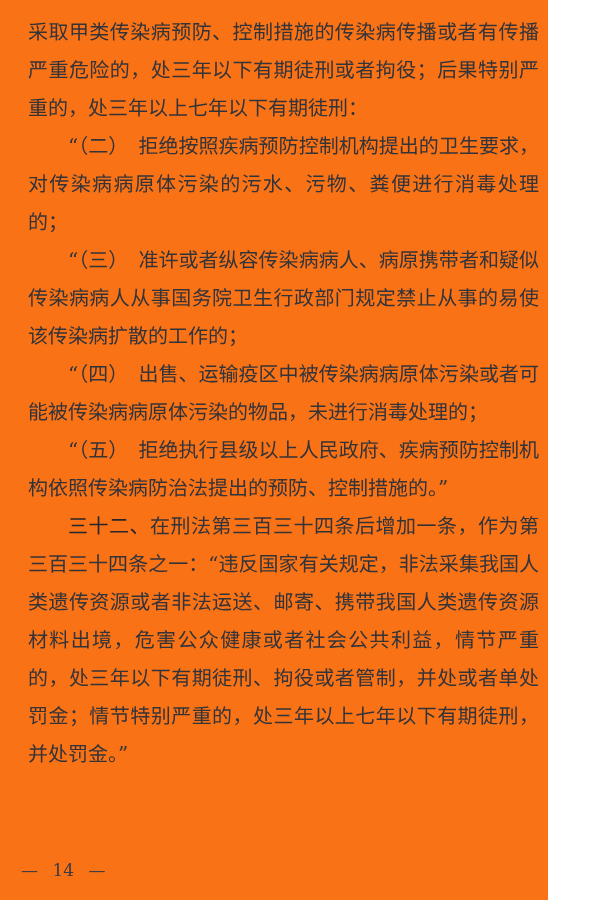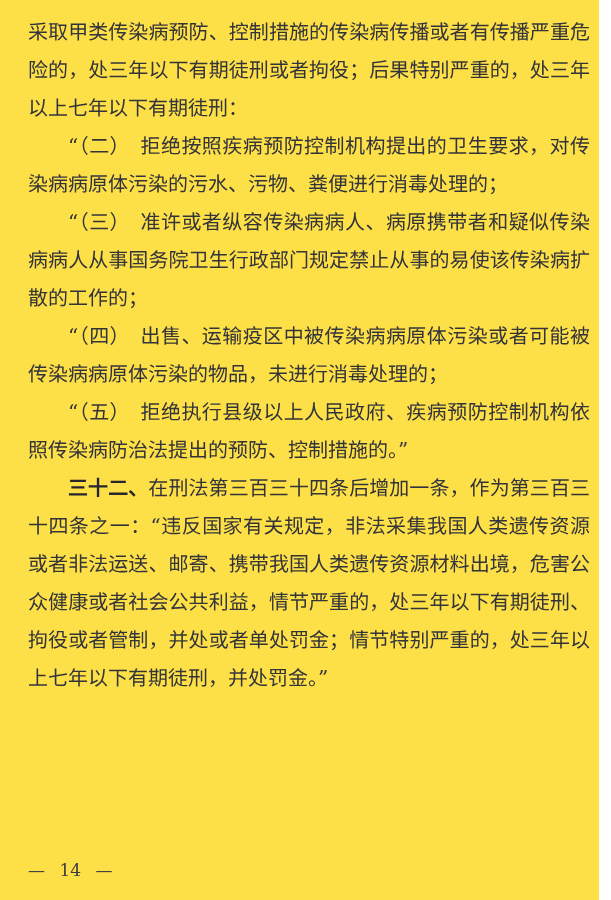--- a/index.html
+++ b/index.html
@@ -4,23 +4,23 @@
 <style>
   * { margin: 0; padding: 0; box-sizing: border-box; }
   html, body {
     width: 611px;
     height: 900px;
     background: #ffffff;
     font-family: "DejaVu Serif", "Liberation Serif", serif;
   }
   .page {
     position: relative;
-    width: 599px;
+    width: 548px;
     height: 900px;
-    background: #fde047;
+    background: #f97316;
     overflow: hidden;
   }
   .content {
     position: absolute;
     left: 28px;
     right: 9px;
     top: 13px;
     font-size: 20px;
     line-height: 38px;
     color: #33333a;
@@ -28,26 +28,26 @@
     letter-spacing: 0;
   }
   .para {
     text-indent: 2em;
     margin: 0;
   }
   .para.no-indent {
     text-indent: 0;
   }
   .section-num {
-    font-weight: bold;
+    font-weight: normal;
     color: #26262c;
   }
   .footer {
     position: absolute;
-    left: 28px;
+    left: 21px;
     top: 855px;
     font-size: 17px;
     line-height: 30px;
     color: #3a3a44;
     word-spacing: 9px;
   }
 </style>
 </head>
 <body>
 

